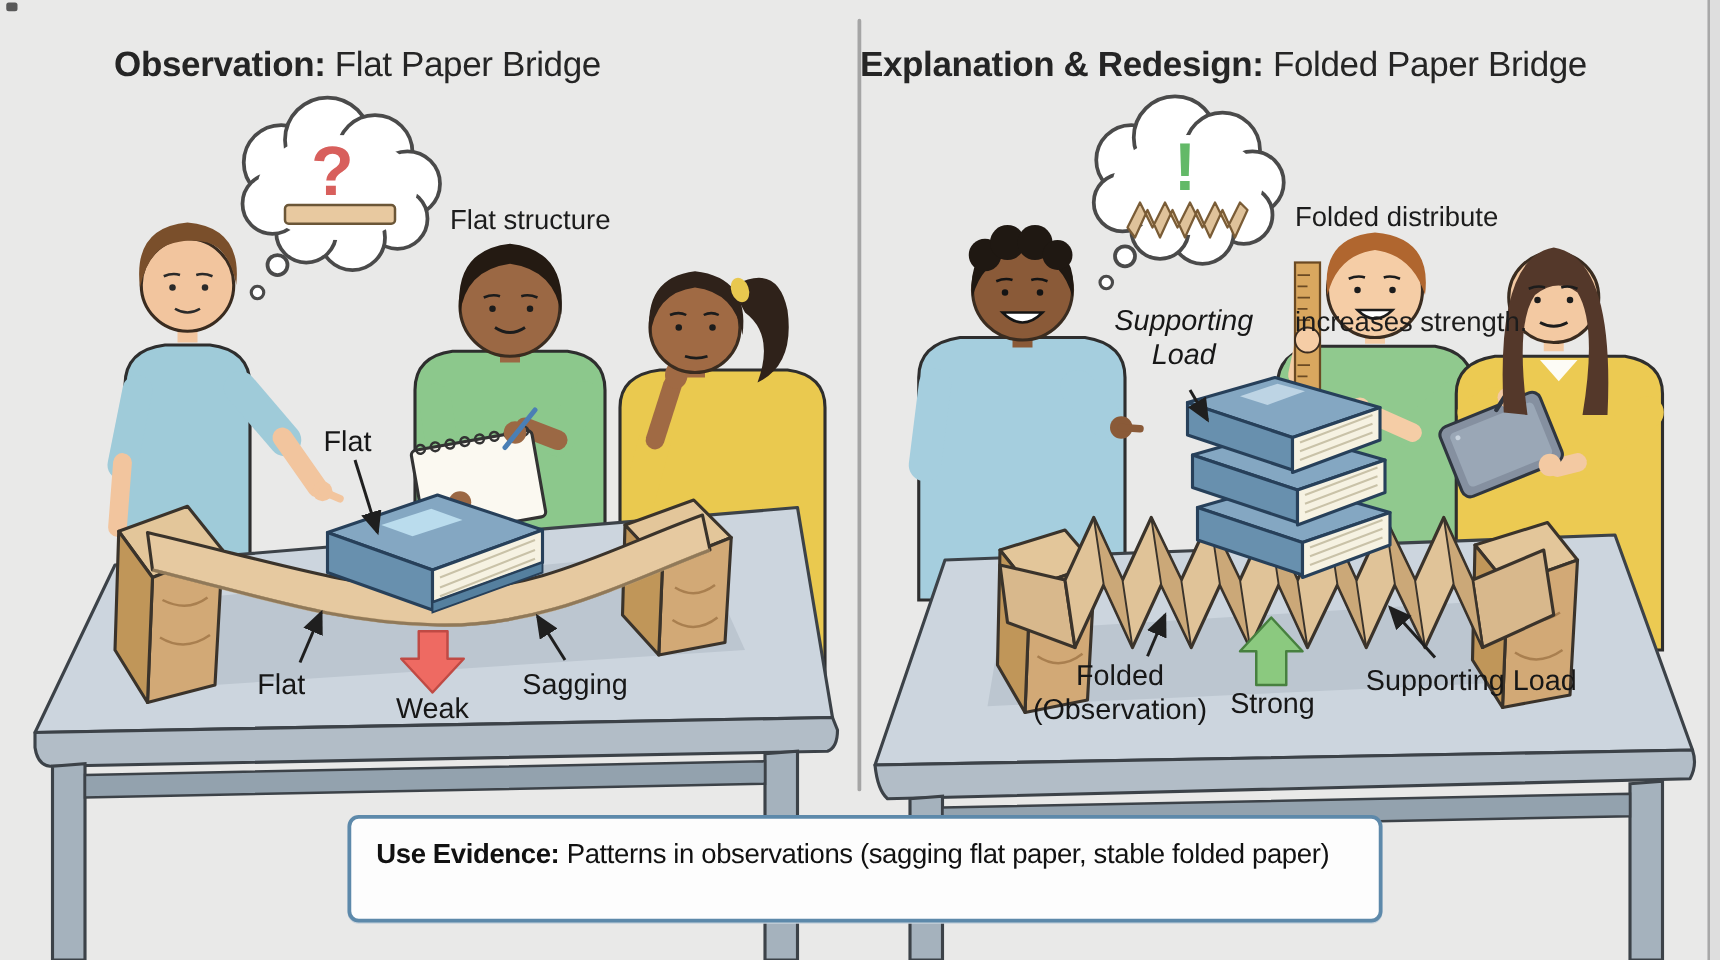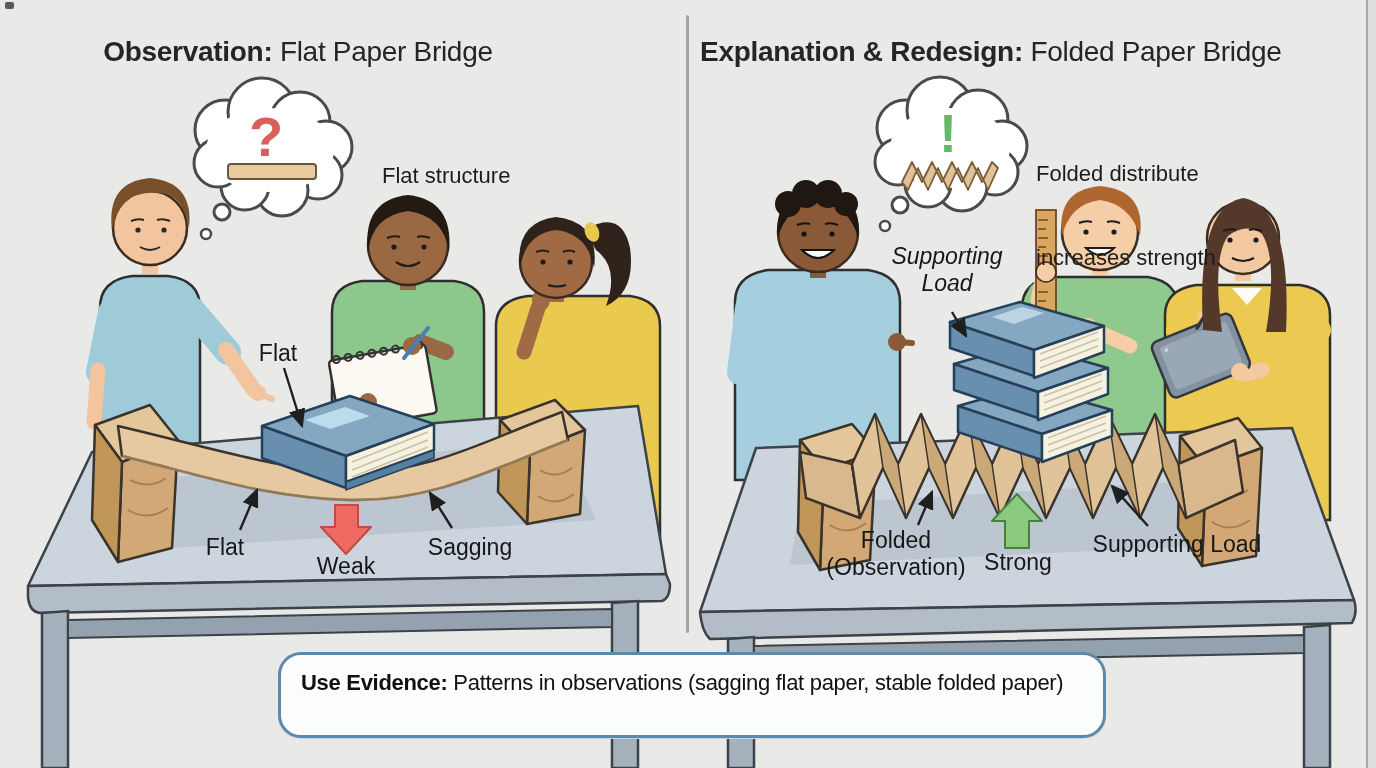--- a/index.html
+++ b/index.html
@@ -1,29 +1,29 @@
 <!DOCTYPE html>
 <html><head>
 <meta charset="utf-8">
 <style>
   html,body{margin:0;padding:0;}
   body{width:1376px;height:768px;overflow:hidden;background:#e9e9e8;
        font-family:"Liberation Sans", sans-serif;}
   .stage{position:relative;width:1376px;height:768px;background:#e9e9e8;}
   svg.scene{position:absolute;left:0;top:0;}
   .title{position:absolute;top:36px;width:572px;text-align:center;
-         font-size:28px;color:#252525;white-space:pre;letter-spacing:-.3px;padding-left:12px;}
+         font-size:28px;color:#252525;white-space:pre;letter-spacing:-.3px;}
   .title .tb{font-weight:700;}
   .note{position:absolute;font-size:22px;line-height:28px;color:#1c1c1c;white-space:pre;}
   .lbl{position:absolute;transform:translateX(-50%);font-size:23px;color:#171717;
        white-space:nowrap;text-align:center;line-height:27px;}
   .divider{position:absolute;left:686px;top:15px;width:3px;height:618px;
            background:#a5a5a5;border-radius:2px;}
   .caption-box{position:absolute;left:278px;top:652px;width:828px;height:86px;
-               background:#fdfdfd;border:3px solid #5d89aa;border-radius:23px;
+               background:#fdfdfd;border:3px solid #5d89aa;border-radius:9px;
                box-sizing:border-box;padding:12px 20px;box-shadow:0 1px 0 #c7d2dc;}
   .caption-box .cl{font-size:22px;line-height:31px;color:#111;
                    letter-spacing:-.3px;white-space:pre;}
   .caption-box .cb{font-weight:700;}
   .edge-strip{position:absolute;left:1366px;top:0;width:10px;height:768px;background:#dedede;}
   .edge-line{position:absolute;left:1366px;top:0;width:2px;height:768px;background:#a8a8a8;}
   .speck{position:absolute;left:5px;top:2px;width:9px;height:7px;background:#3f3f3f;
          border-radius:2px;opacity:.85;}
 </style>
 </head>
@@ -299,32 +299,32 @@
     <circle cx="900" cy="205" r="8" fill="#fff" stroke="#4a4a4a" stroke-width="3"></circle>
     <circle cx="885" cy="226" r="5" fill="#fff" stroke="#4a4a4a" stroke-width="2.5"></circle>
     <text x="948" y="152" text-anchor="middle" font-size="54" font-weight="700" fill="#63b968" font-family="Liberation Sans, sans-serif">!</text>
     <path d="M902,182 L912,162 L922,182 L932,162 L942,182 L952,162 L962,182 L972,162 L982,182 L992,162 L998,168 L988,190 L978,168 L968,190 L958,168 L948,190 L938,168 L928,190 L918,168 L908,190 Z" fill="#dfc29a" stroke="#7a5c36" stroke-width="1.8" stroke-linejoin="round"></path>
   </g>
 </svg>
 
 <div class="title" style="left:0;"><span class="tb">Observation:</span><span> Flat Paper Bridge</span></div>
 <div class="title" style="left:688px;"><span class="tb">Explanation &amp; Redesign:</span><span> Folded Paper Bridge</span></div>
 
-<div class="note" style="left:382px;top:106px;">
+<div class="note" style="left:360px;top:106px;">
   <div>Flat structure</div>
 </div>
 <div class="note" style="left:1036px;top:104px;">
   <div>Folded distribute</div>
   <div>increases strength.</div>
 </div>
 
 <div class="lbl" style="left:278px;top:340px;">Flat</div>
 <div class="lbl" style="left:225px;top:534px;">Flat</div>
 <div class="lbl" style="left:346px;top:553px;">Weak</div>
-<div class="lbl" style="left:470px;top:534px;">Sagging</div>
+<div class="lbl" style="left:460px;top:534px;">Sagging</div>
 
 <div class="lbl" style="left:947px;top:243px;font-style:italic;">
   <div>Supporting</div>
   <div>Load</div>
 </div>
 <div class="lbl" style="left:896px;top:527px;">
   <div>Folded</div>
   <div>(Observation)</div>
 </div>
 <div class="lbl" style="left:1018px;top:549px;">Strong</div>

